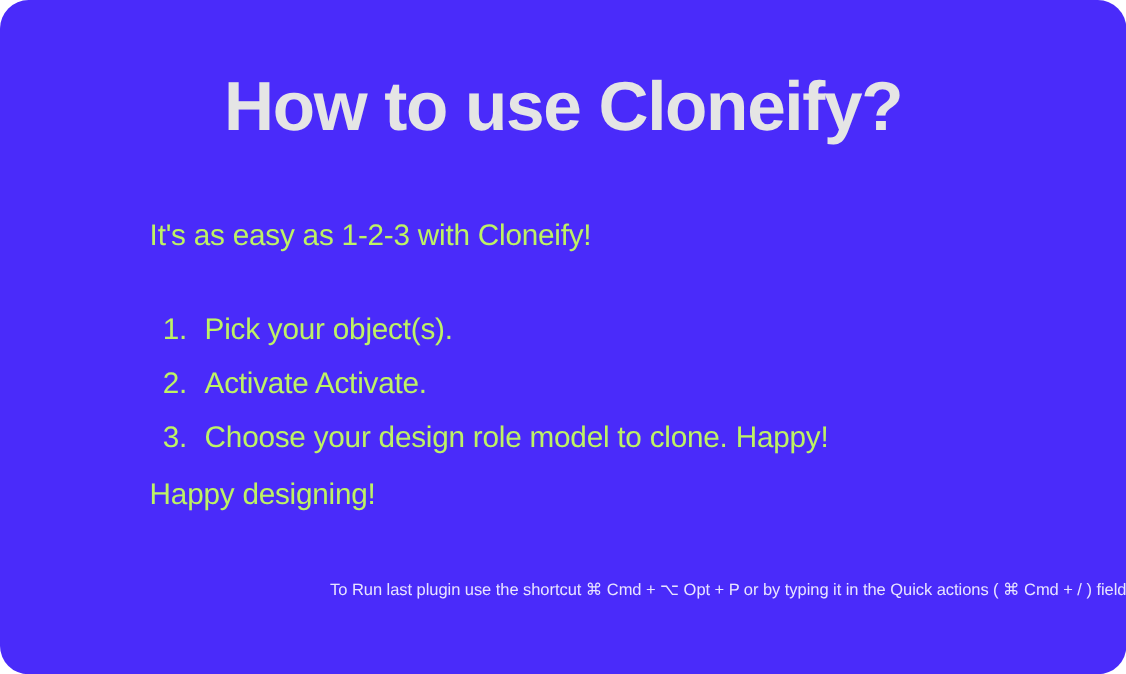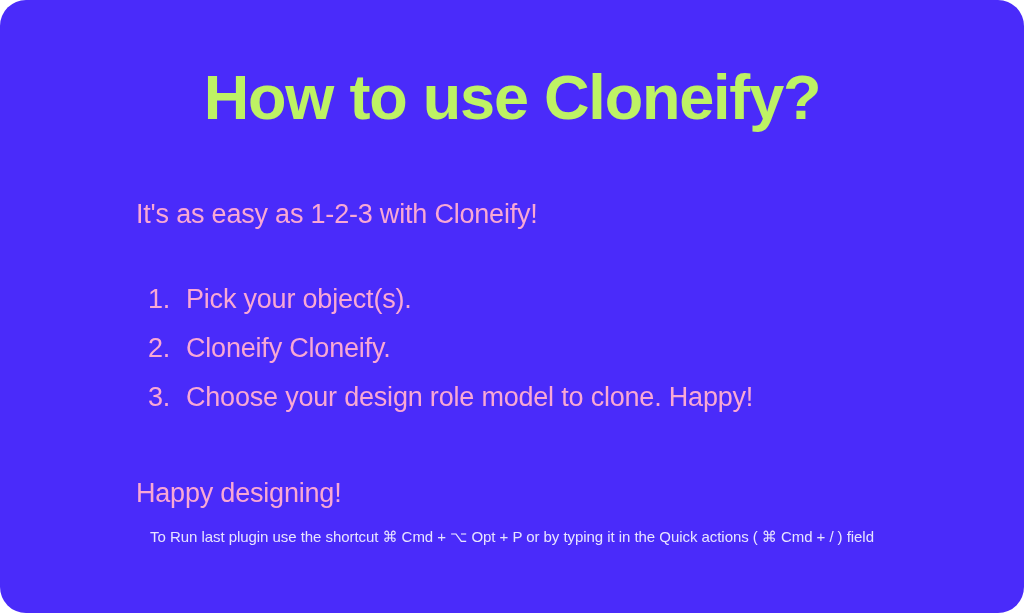--- a/index.html
+++ b/index.html
@@ -26,34 +26,34 @@
     border-radius: 26px;
     overflow: hidden;
   }
 
   .title {
     position: absolute;
     left: 0;
     top: 62px;
     width: 1024px;
     text-align: center;
-    color: #bef264;
+    color: #e5e5e5;
     font-size: 63px;
     font-weight: 700;
     letter-spacing: -1.2px;
     line-height: 1.12;
     white-space: nowrap;
   }
 
   .body-block {
     position: absolute;
     left: 136px;
     top: 198px;
     width: 800px;
-    color: #f9a8d4;
+    color: #bef264;
   }
 
   .intro {
     font-size: 27px;
     font-weight: 400;
     line-height: 1.25;
     letter-spacing: -0.2px;
     white-space: nowrap;
   }
 
@@ -79,34 +79,34 @@
     text-align: left;
     padding-left: 12px;
   }
 
   .step-text {
     flex: 1 1 auto;
     margin-top: 10px;
   }
 
   .closing {
-    margin-top: 60px;
+    margin-top: 16px;
     font-size: 27px;
     font-weight: 400;
     line-height: 1.25;
     letter-spacing: -0.2px;
     white-space: nowrap;
   }
 
   .footer {
     position: absolute;
     left: 0;
     top: 527px;
     width: 1024px;
-    text-align: center;
+    text-align: right;
     color: #e8e4ff;
     font-size: 15px;
     font-weight: 400;
     letter-spacing: -0.05px;
     line-height: 1.3;
     white-space: nowrap;
   }
 </style>
 </head>
 <body>
@@ -119,21 +119,21 @@
 
     <p class="intro">It's as easy as 1-2-3 with Cloneify!</p>
 
     <ol class="steps">
       <li class="step">
         <span class="step-num">1.</span>
         <span class="step-text">Pick your object(s).</span>
       </li>
       <li class="step">
         <span class="step-num">2.</span>
-        <span class="step-text">Cloneify Cloneify.</span>
+        <span class="step-text">Activate Activate.</span>
       </li>
       <li class="step">
         <span class="step-num">3.</span>
         <span class="step-text">Choose your design role model to clone. Happy!</span>
       </li>
     </ol>
 
     <p class="closing">Happy designing!</p>
 
   </div>

